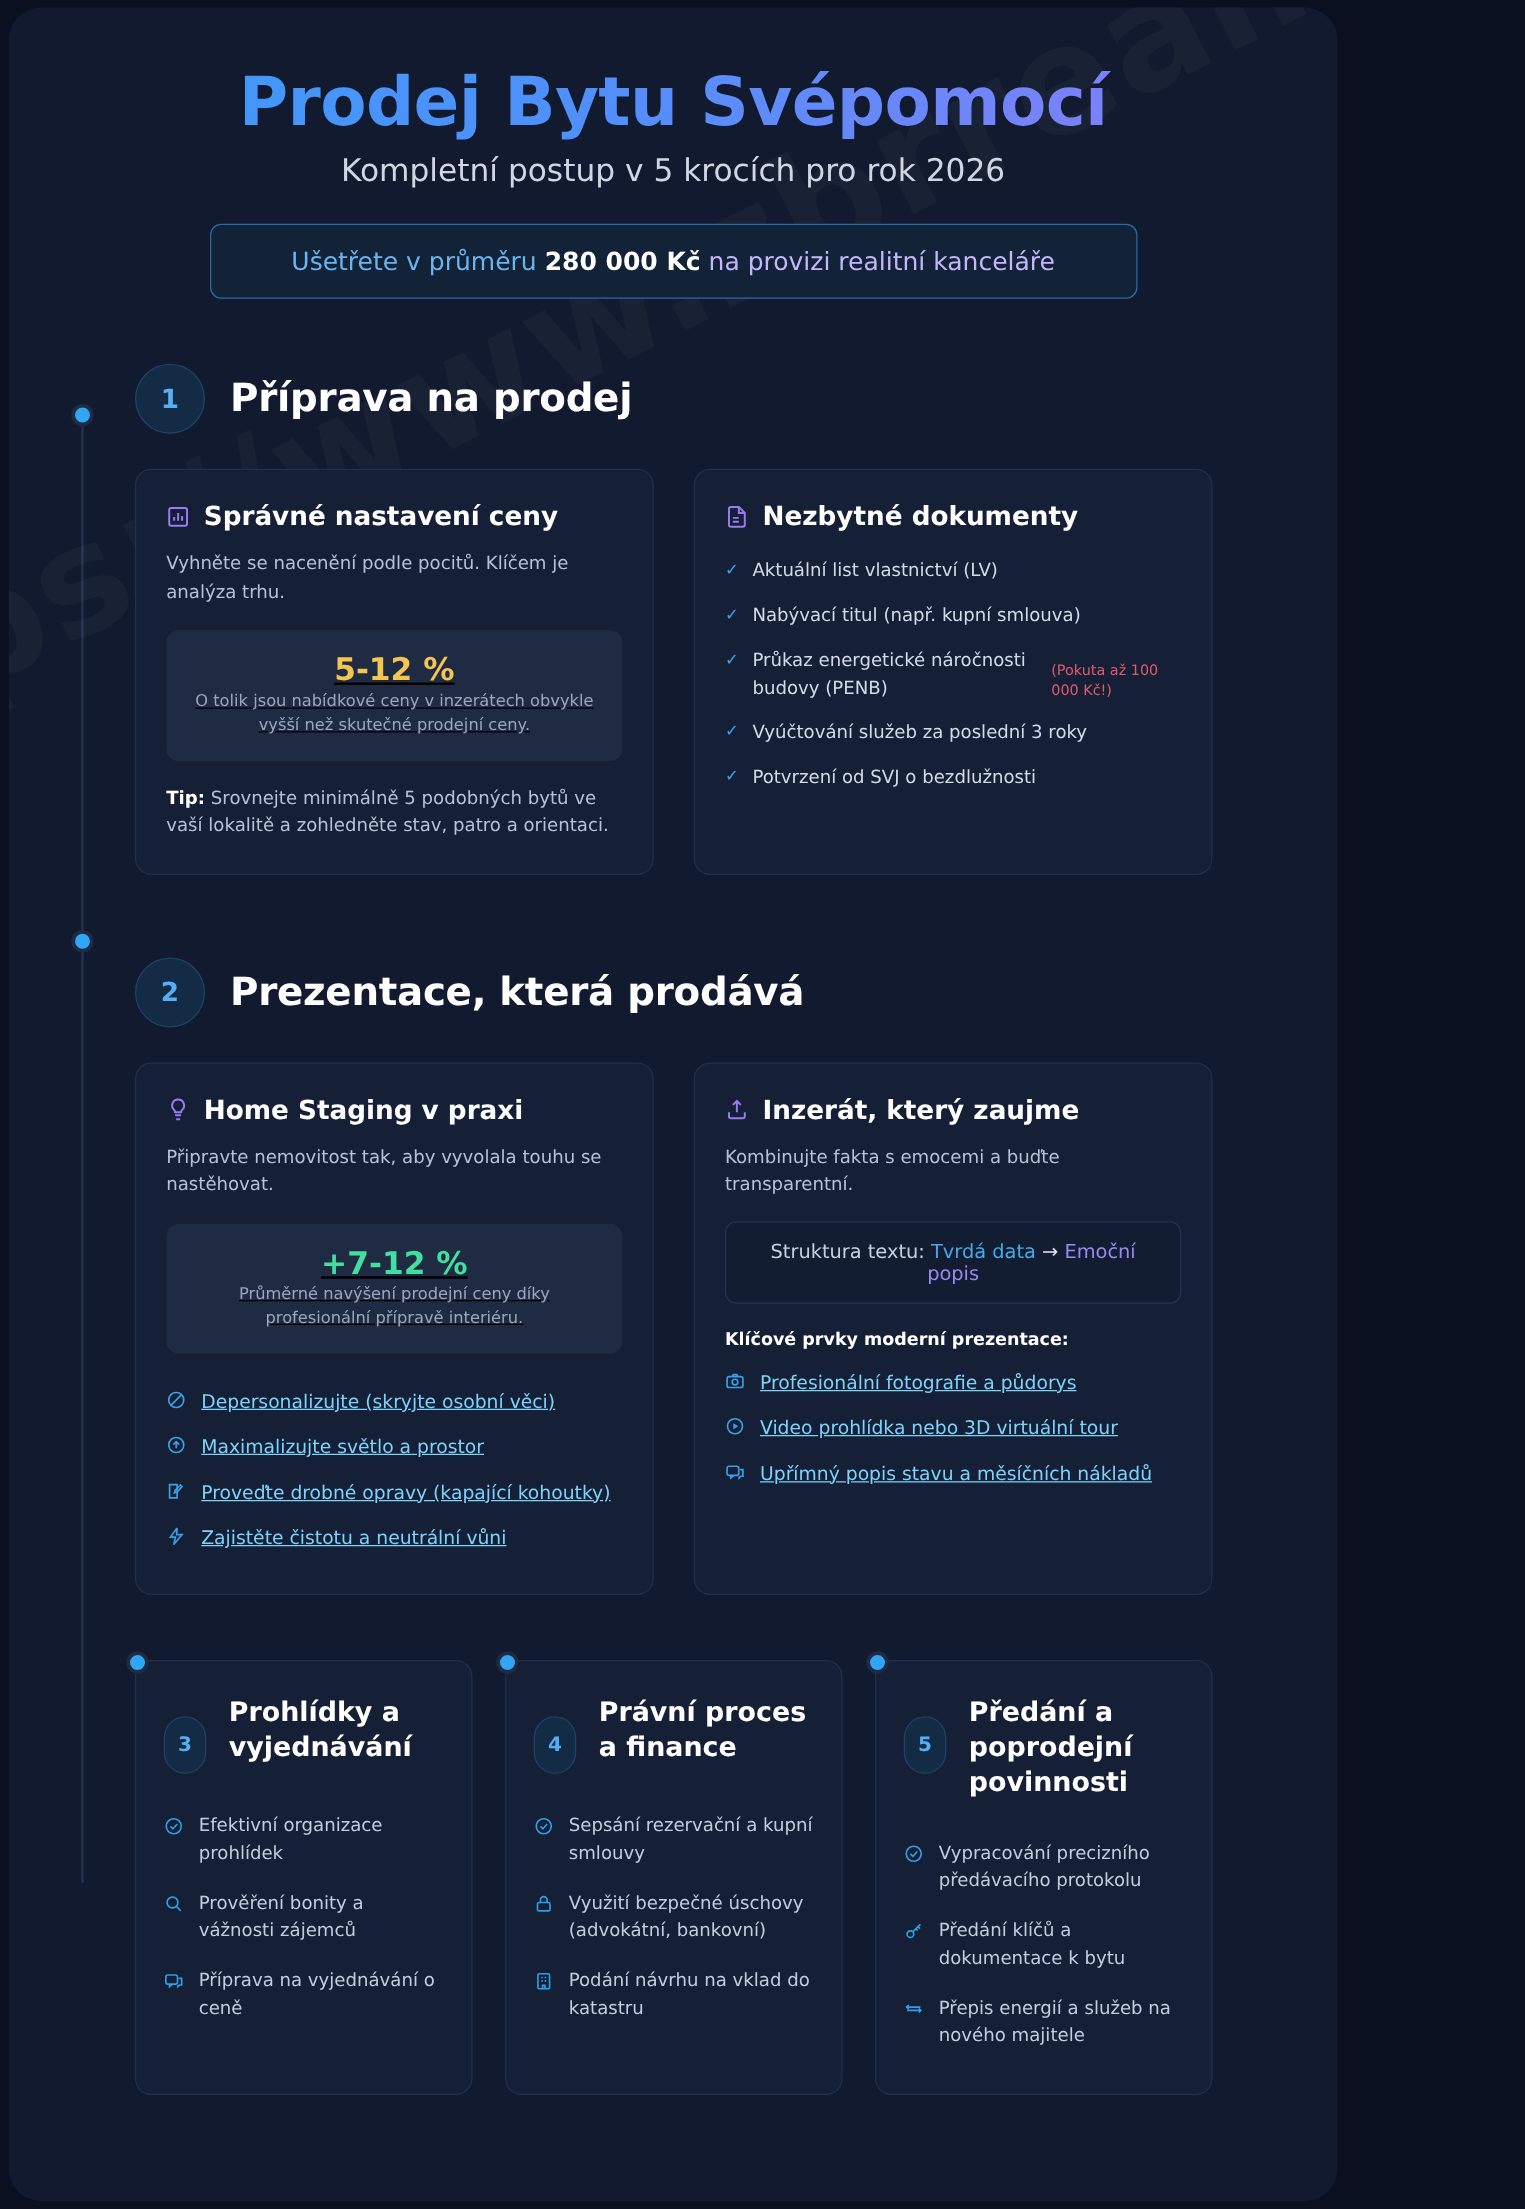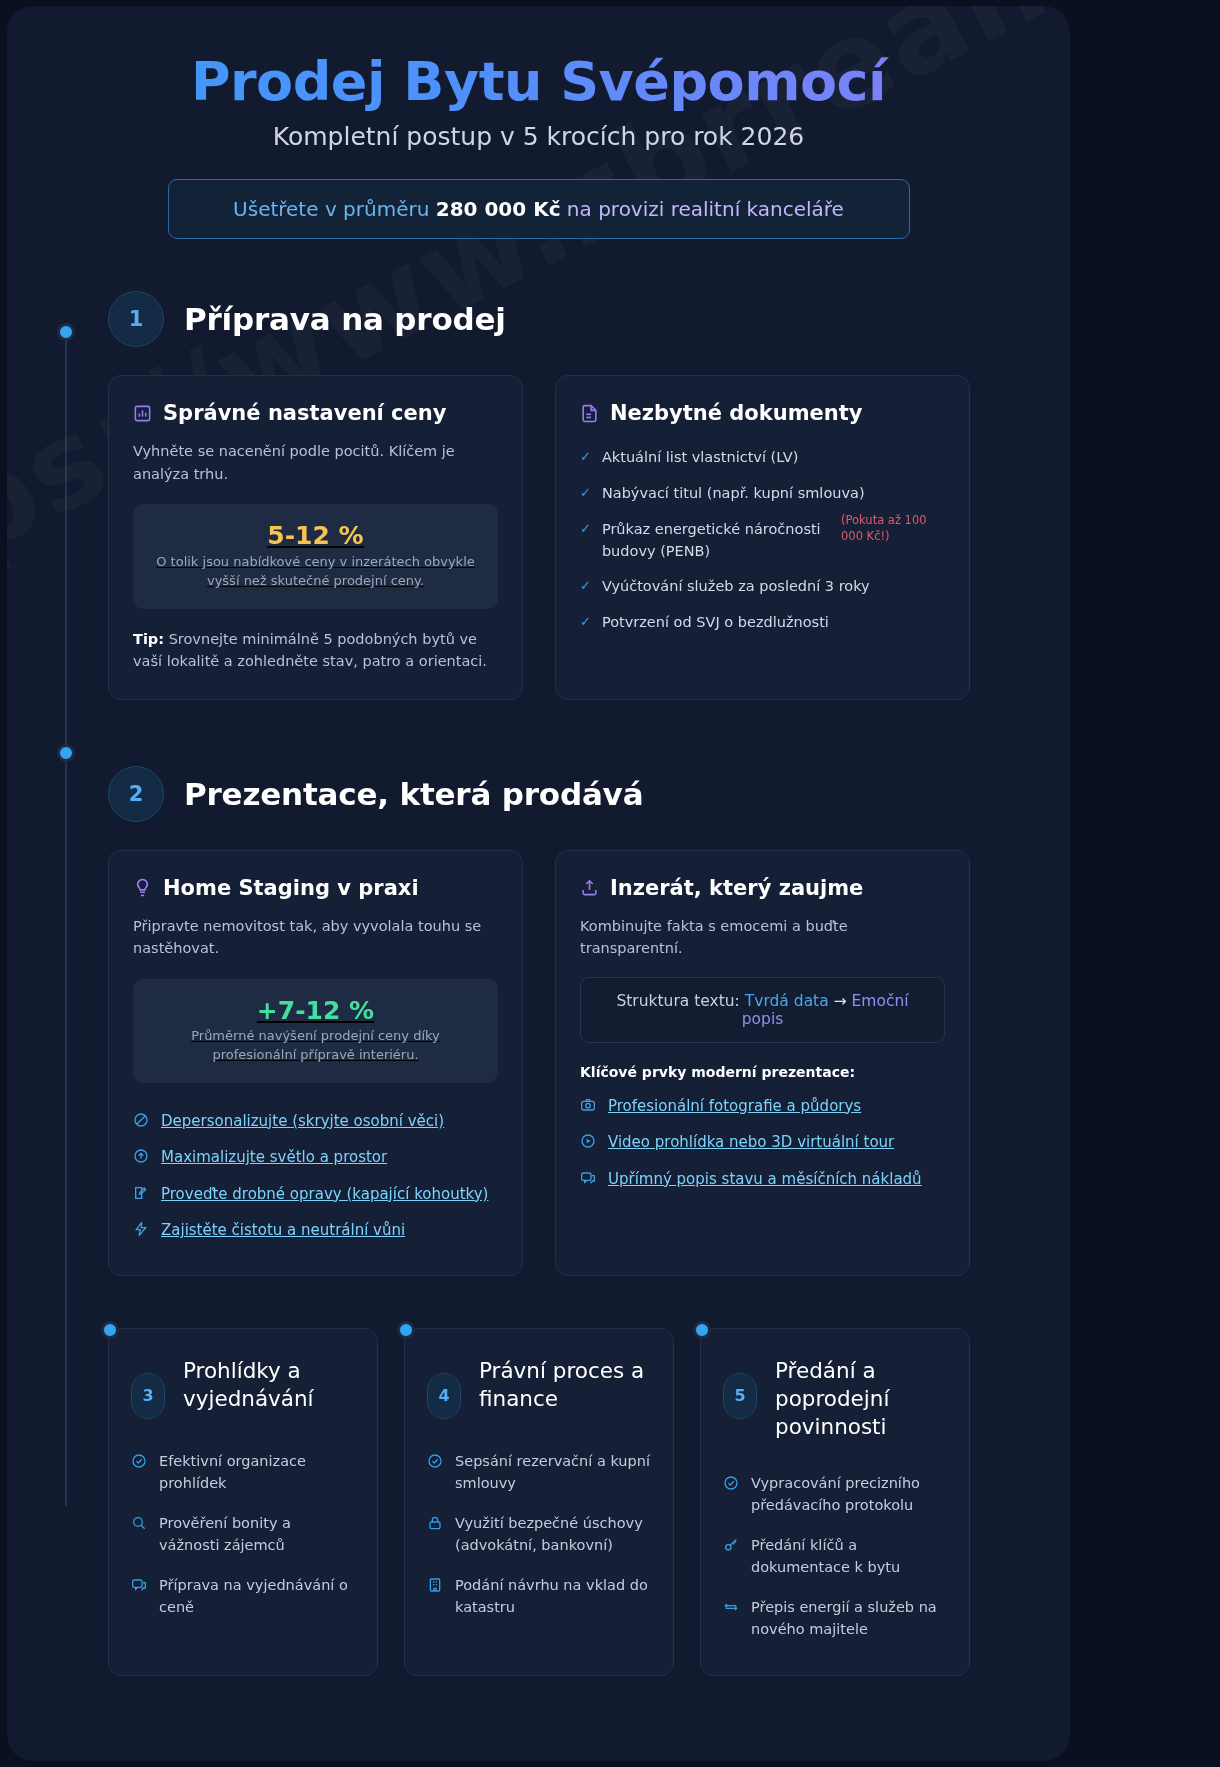--- a/index.html
+++ b/index.html
@@ -222,21 +222,21 @@
   }
   .check-list li .chk {
     color: #3aa0e8;
     font-size: 13px;
     line-height: 1.5;
     flex: 0 0 auto;
   }
   .note-right {
     position: absolute;
     right: -4px;
-    top: 0;
+    top: 16px;
     width: 108px;
     font-size: 11.5px;
     color: #e05a6e;
     line-height: 1.42;
     text-align: left;
   }
 
   
   .icon-list { list-style: none; margin-top: 20px; }
   .icon-list li {
@@ -310,21 +310,21 @@
     color: #57aef5;
     font-size: 16px;
     font-weight: 700;
     display: flex;
     align-items: center;
     justify-content: center;
     margin-top: 16px;
   }
   .mini-title {
     font-size: 21.5px;
-    font-weight: 400;
+    font-weight: 700;
     color: #ffffff;
     line-height: 1.3;
   }
   .mini-list { list-style: none; margin-top: 22px; }
   .mini-list li {
     display: flex;
     align-items: flex-start;
     gap: 12px;
     font-size: 14.5px;
     color: #c4cddd;

